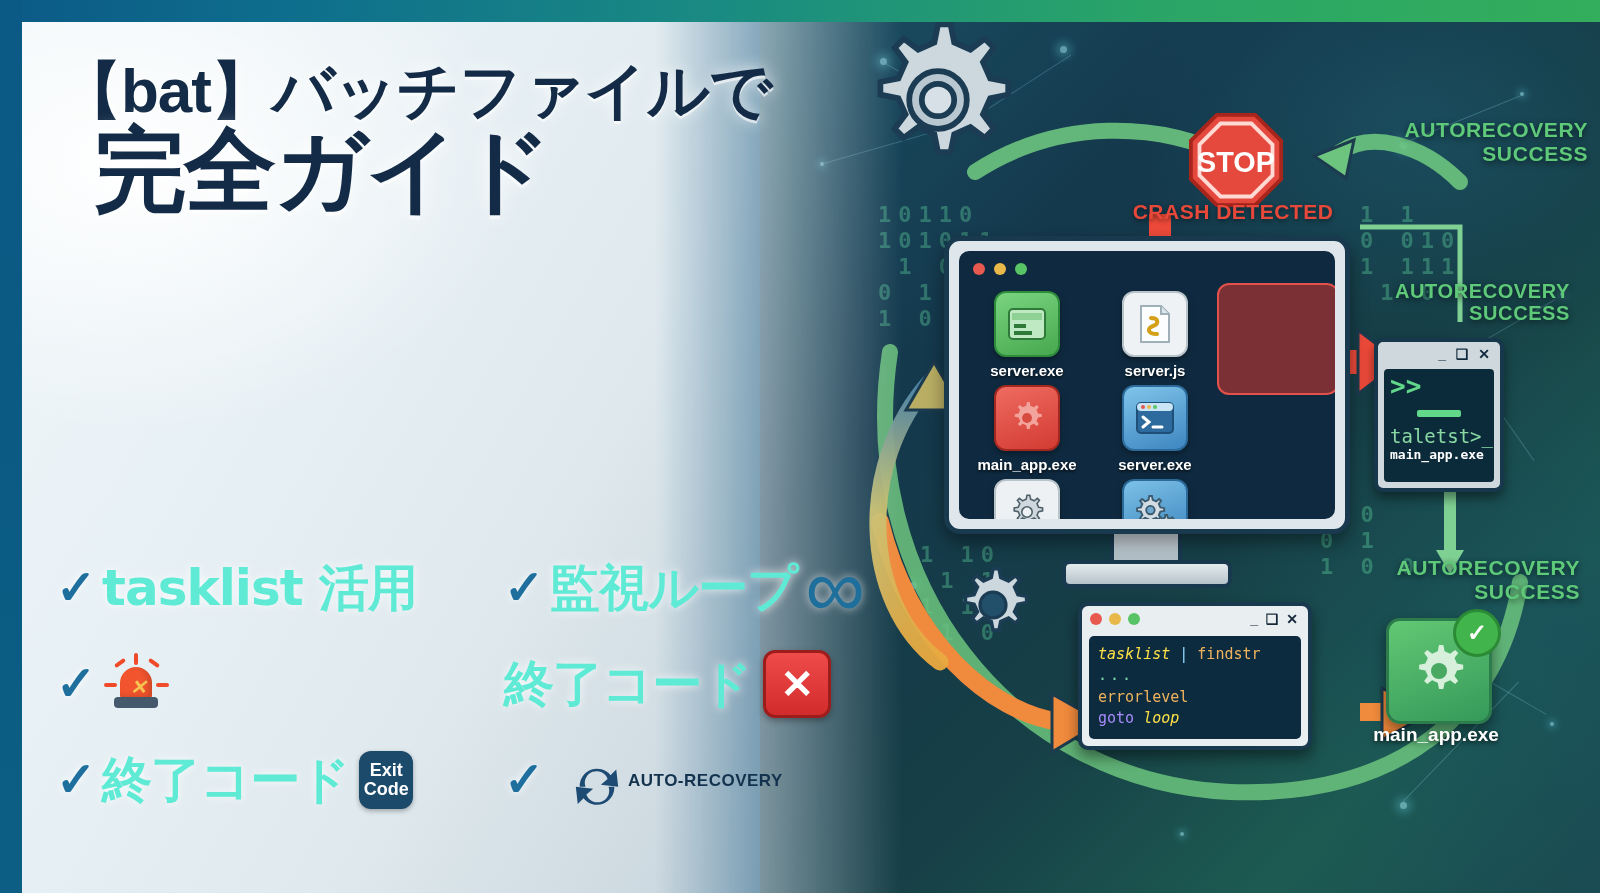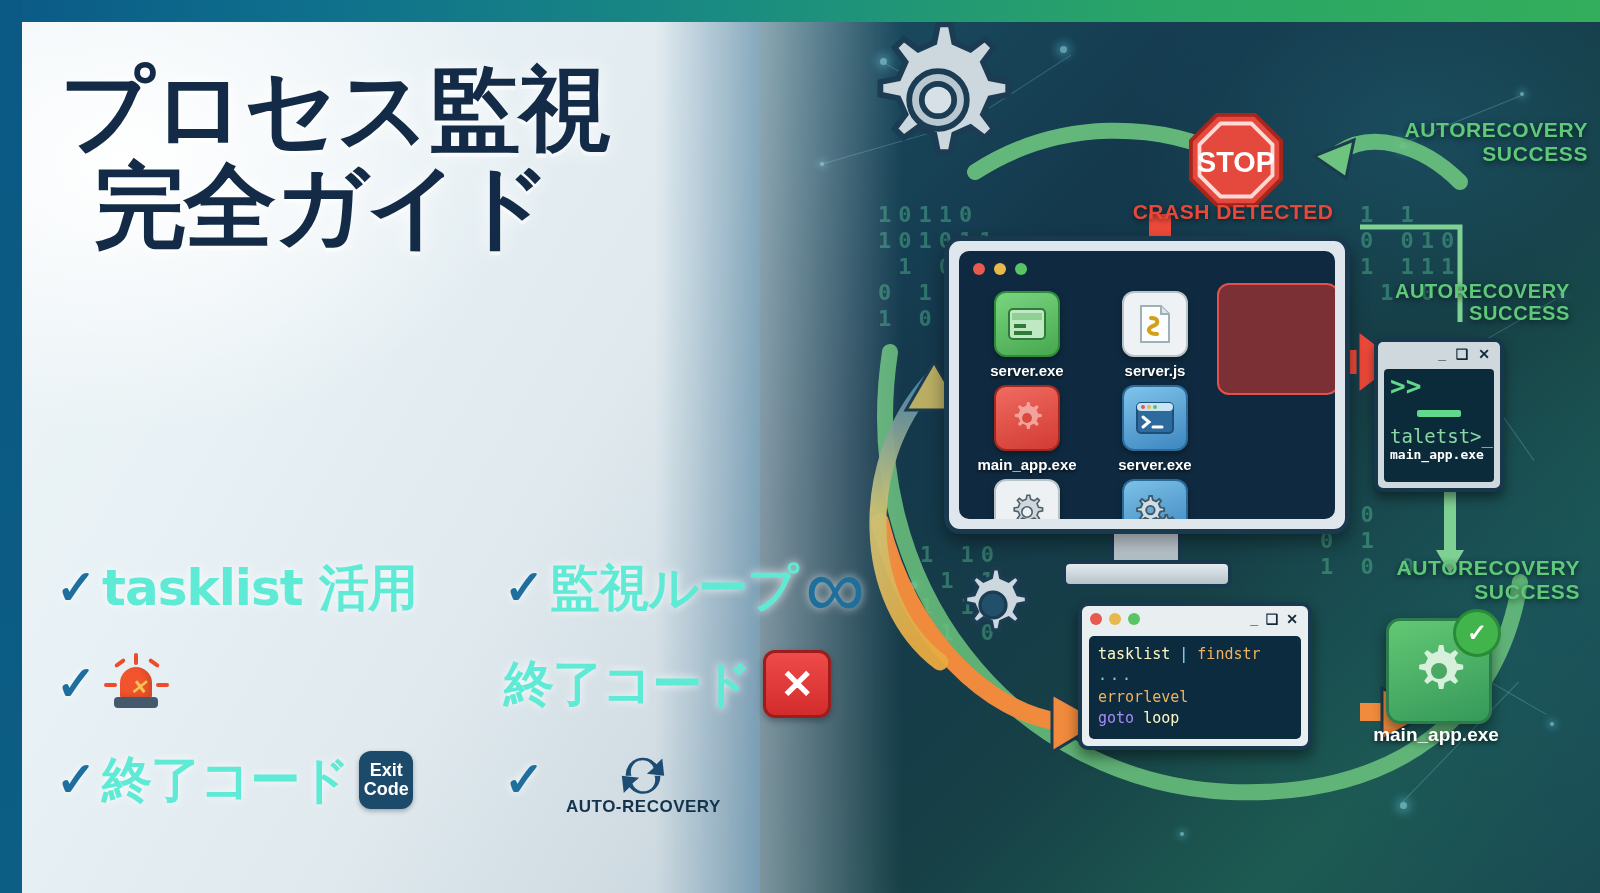--- a/index.html
+++ b/index.html
@@ -74,21 +74,21 @@
   
   .xbox{width:62px;height:62px;border-radius:12px;background:linear-gradient(180deg,#ef4b4b,#d22b2b);
     border:3px solid #9d1c1c;display:flex;align-items:center;justify-content:center;
     color:#fff;font-size:40px;font-weight:900;margin-left:12px;box-shadow:0 3px 6px rgba(0,0,0,.3);}
 
   
   .infinity{color:#1f6f9c;font-size:84px;font-weight:400;line-height:.6;margin-left:8px;
     text-shadow:0 0 10px rgba(255,255,255,.7);}
 
   
-  .autorec{display:flex;flex-direction:column;align-items:center;margin-left:16px;}
+  .autorec{display:flex;flex-direction:row;align-items:center;margin-left:16px;}
   .autorec .lbl{font-size:17px;font-weight:800;color:#13324e;letter-spacing:.5px;margin-top:2px;}
   .crash-label{position:absolute;left:1128px;top:200px;width:210px;text-align:center;
     color:#e8483a;font-size:21px;font-weight:900;letter-spacing:.5px;z-index:26;
     text-shadow:0 2px 5px rgba(0,0,0,.55);}
 
   .ar-label{position:absolute;text-align:right;color:#5fc97a;font-weight:700;letter-spacing:.6px;
     z-index:27;text-shadow:0 2px 6px rgba(0,0,0,.6);line-height:1.12;}
   .ar1{left:1338px;top:118px;width:250px;font-size:21px;}
   .ar2{left:1340px;top:280px;width:230px;font-size:20px;}
   .ar3{left:1330px;top:556px;width:250px;font-size:21px;}
@@ -112,21 +112,21 @@
   .mon-foot{position:absolute;left:1062px;top:560px;width:162px;height:20px;z-index:23;
     background:linear-gradient(180deg,#e4ebef,#b6c3ca);border:4px solid #19394f;border-radius:8px;}
 
   
   .term{position:absolute;left:1078px;top:602px;width:226px;height:140px;z-index:25;
     background:#e9eef1;border:4px solid #19394f;border-radius:10px;box-shadow:0 7px 14px rgba(0,0,0,.45);}
   .term-bar{height:26px;display:flex;align-items:center;justify-content:space-between;padding:0 8px;}
   .term-ctrl{color:#15283a;font-size:14px;font-weight:700;letter-spacing:2px;}
   .term-body{position:absolute;left:7px;top:30px;right:7px;bottom:7px;background:#0d2b3f;border-radius:5px;
     padding:8px 9px;font-family:"DejaVu Sans Mono",monospace;font-size:15px;line-height:1.42;overflow:hidden;}
-  .t-green{color:#fef9c3;}
+  .t-green{color:#fde047;font-style:italic;}
   .t-pipe{color:#8fd8ff;}
   .t-orange{color:#f0b35d;}
   .t-purple{color:#a78bfa;}
   .t-dots{color:#79d8b0;letter-spacing:3px;}
 
   
   .console{position:absolute;left:1374px;top:338px;width:122px;height:146px;z-index:25;
     background:#cfd9dd;border:4px solid #17384c;border-radius:9px;box-shadow:0 6px 12px rgba(0,0,0,.45);}
   .console-bar{height:24px;display:flex;align-items:center;justify-content:flex-end;padding-right:7px;
     color:#11293c;font-size:14px;font-weight:700;letter-spacing:3px;}
@@ -264,21 +264,21 @@
         <polygon points="30,3 70,3 97,30 97,70 70,97 30,97 3,70 3,30" fill="#e5483c" stroke="#a8251c" stroke-width="4"></polygon>
         <polygon points="34,12 66,12 88,34 88,66 66,88 34,88 12,66 12,34" fill="none" stroke="#ffd9d4" stroke-width="4"></polygon>
         <text x="50" y="62" font-family="Liberation Sans, sans-serif" font-size="30" font-weight="bold" fill="#ffffff" text-anchor="middle">STOP</text>
       </svg>
     </div>
   </div>
 
   <div class="panel"></div>
 
   <div class="head">
-    <div class="h-line2">プロセス監視</div>
+    <div class="h-line1">【bat】バッチファイルで</div>
     <div class="h-line3">完全ガイド</div>
   </div>
 
   <div class="checks">
 
     <div class="crow">
       <div class="citem c1">
         <span class="tick">✓</span>
         <span class="ctext mono">tasklist 活用</span>
       </div>

